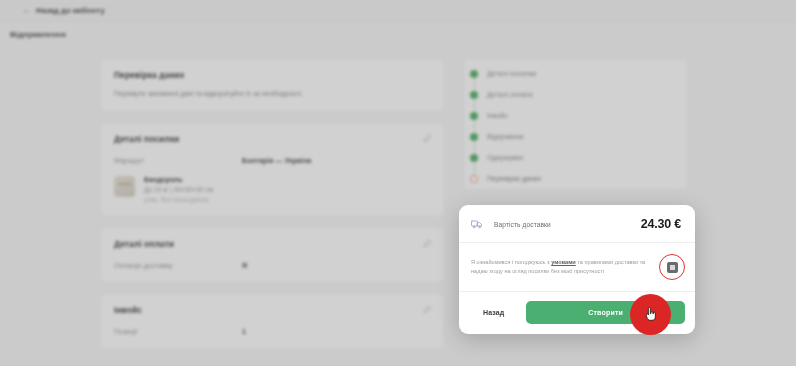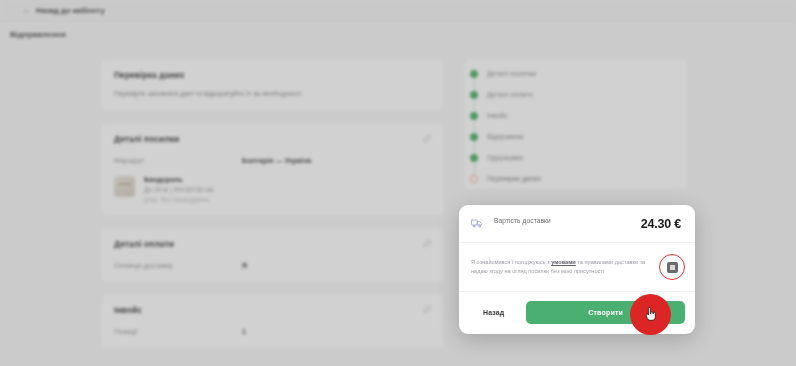--- a/index.html
+++ b/index.html
@@ -132,21 +132,21 @@
     position: absolute;
     left: 459px; top: 205px;
     width: 236px; height: 129px;
     background: #ffffff;
     border-radius: 9px;
     box-shadow: 0 5px 22px rgba(0,0,0,.20);
     overflow: hidden;
     display: flex; flex-direction: column;
   }
   .modal-price-row {
-    display: flex; align-items: flex-start;
+    display: flex; align-items: center;
     padding: 12px 14px 11px 12px;
     border-bottom: 1px solid #efefef;
   }
   .truck-icon { width: 12px; height: 12px; flex: none; opacity: .8; }
   .truck-icon svg { width: 100%; height: 100%; display: block; }
   .price-label {
     margin-left: 11px;
     font-size: 6.6px; color: #6d6d6d; letter-spacing: .1px;
     flex: 1;
   }

